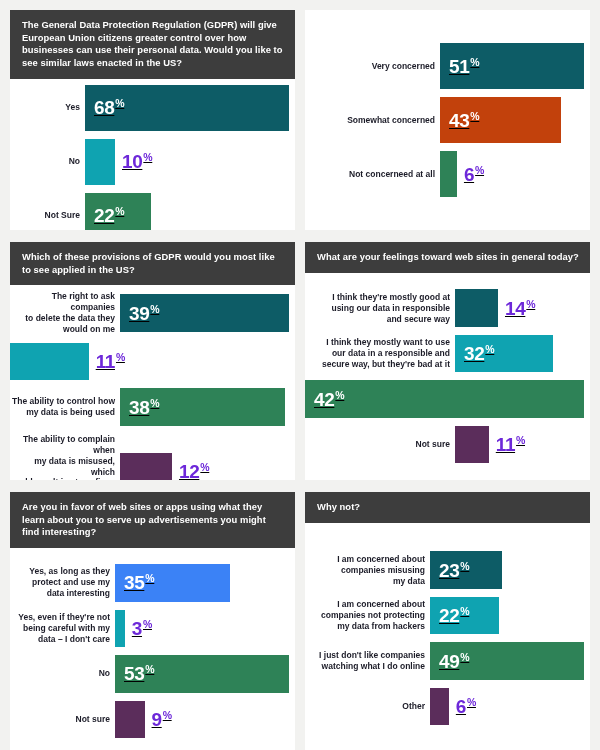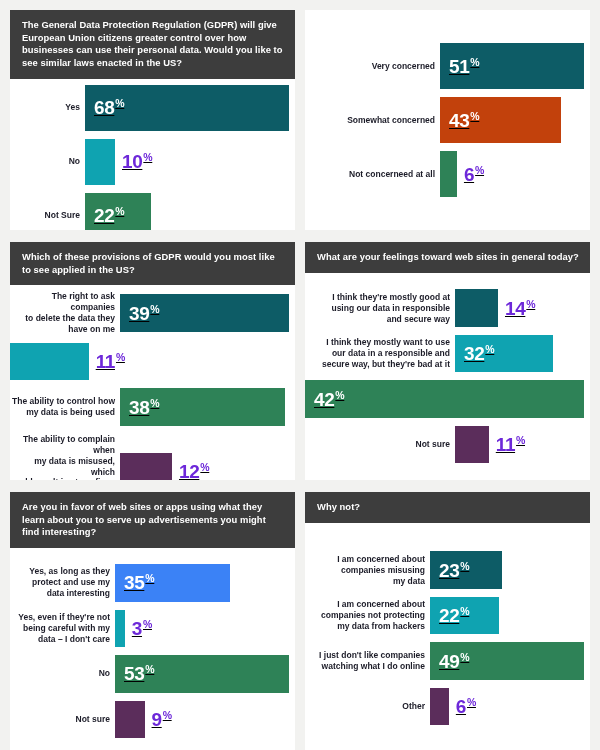--- a/index.html
+++ b/index.html
@@ -181,21 +181,21 @@
         </div>
       </div>
   </div>
 
   <div class="card col-a card-3">
     <div class="card-header">Which of these provisions of GDPR would you most like to see applied in the US?</div>
     <div class="chart">
         <div class="row">
           <div class="row-label">The right to ask companies
 to delete the data they
-have on me</div>
+would on me</div>
           <div class="bar-area">
             <div class="bar" style="background: rgb(13, 92, 102); width: 100%; height: 37.5px;">
               <span class="value inside">39<span class="pct">%</span></span>
             </div>
           </div>
         </div>
         <div class="row">
           <div class="bar-area">
             <div class="bar" style="background: rgb(15, 163, 177); width: 28.2051%; height: 37.5px;"></div>
             <span class="value outside">11<span class="pct">%</span></span>

